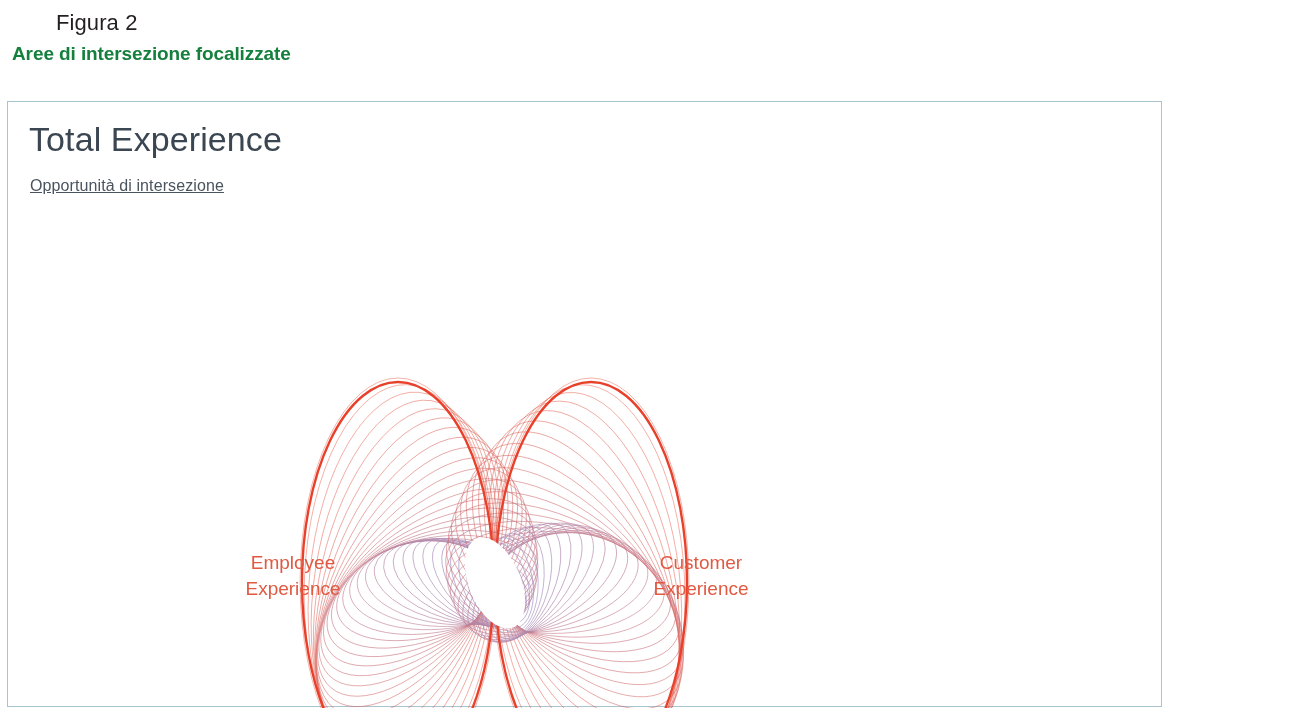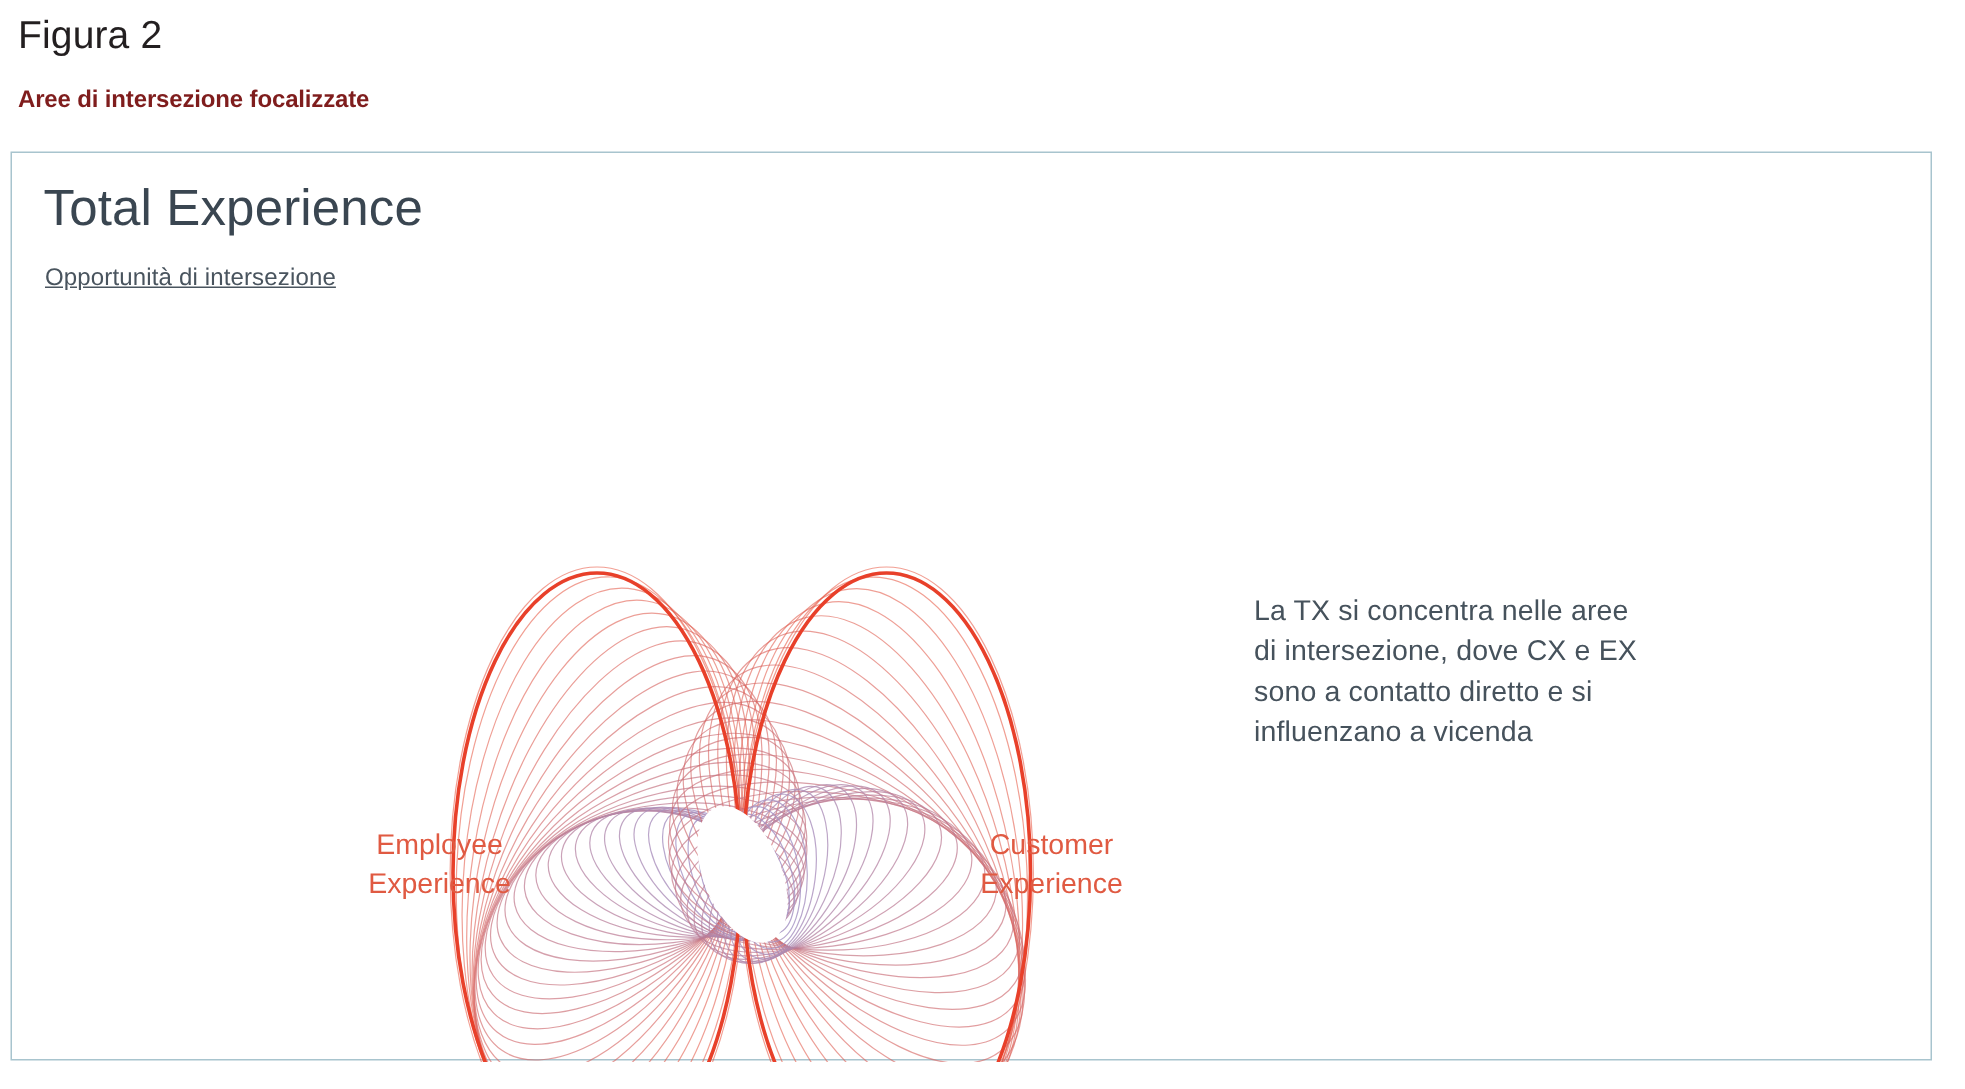--- a/index.html
+++ b/index.html
@@ -9,32 +9,32 @@
     background:#ffffff;
     font-family:"Liberation Sans", sans-serif;
     -webkit-font-smoothing:antialiased;
     overflow:hidden;
   }
   .page{position:relative;width:1310px;height:726px;}
 
   
   .fig-head{position:absolute;left:12px;top:8px;}
   .fig-number{
-    font-size:26px;line-height:30px;font-weight:400;
-    color:#231f20;letter-spacing:.1px;
+    font-size:22px;line-height:30px;font-weight:400;
+    color:#231f20;letter-spacing:.1px;margin-left:44px;
   }
   .fig-title{
-    font-size:16px;line-height:32px;font-weight:700;
-    color:#7f1d1d;letter-spacing:-.1px;margin-top:13px;
+    font-size:19px;line-height:32px;font-weight:700;
+    color:#15803d;letter-spacing:-.1px;margin-top:0;
   }
 
   
   .card{
     position:absolute;left:7px;top:101px;
-    width:1281px;height:606px;
+    width:1155px;height:606px;
     border:1px solid #a8c4ce;
     background:#ffffff;
     box-sizing:border-box;
   }
   .card-title{
     position:absolute;left:21px;top:16px;
     font-size:34px;line-height:42px;font-weight:300;
     color:#3a4651;letter-spacing:.1px;
   }
   .card-sub{
@@ -156,19 +156,15 @@
         </g>
       <g id="intersection-hole">
           <ellipse cx="487" cy="481" rx="26" ry="48" transform="rotate(-22 487 481)" fill="#ffffff" stroke="none"></ellipse>
         </g>
       <g id="venn-labels">
           <text x="285" y="467" text-anchor="middle" class="venn-label" fill="#e05a42" font-size="19"><tspan x="285" dy="0">Employee</tspan><tspan x="285" dy="26">Experience</tspan></text>
           <text x="693" y="467" text-anchor="middle" class="venn-label" fill="#e05a42" font-size="19"><tspan x="693" dy="0">Customer</tspan><tspan x="693" dy="26">Experience</tspan></text>
         </g>
     </svg>
 
-    <div class="side-note">La TX si concentra nelle aree
-di intersezione, dove CX e EX
-sono a contatto diretto e si
-influenzano a vicenda</div>
 
   </div>
 </div>
 
 </body></html>

